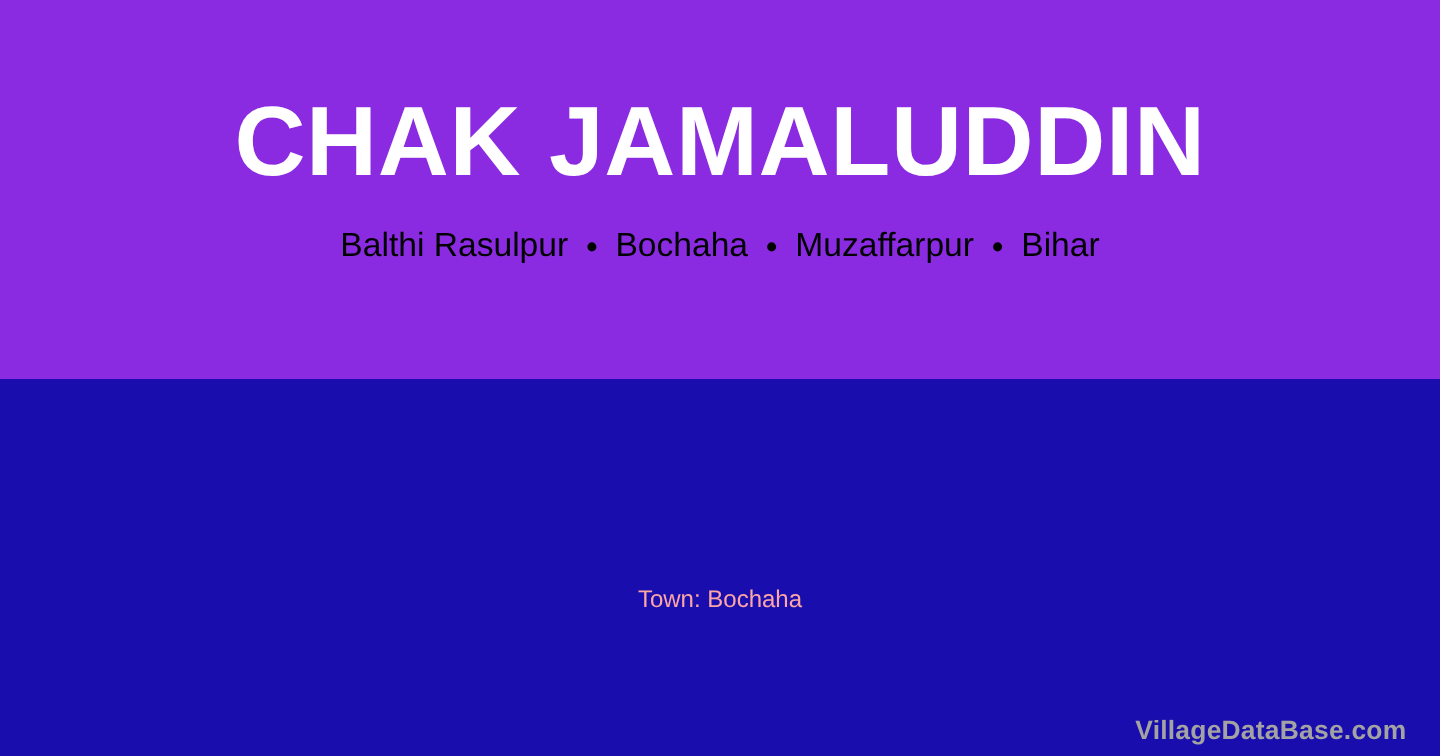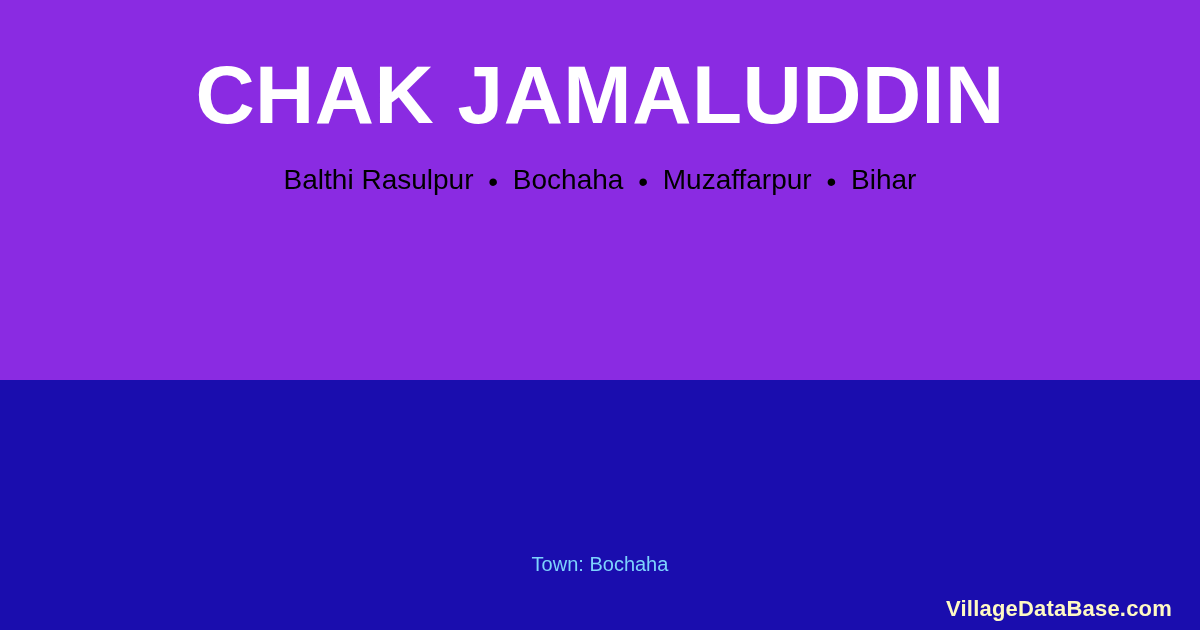--- a/index.html
+++ b/index.html
@@ -15,28 +15,28 @@
   }
   .card {
     position: relative;
     width: 1200px;
     height: 630px;
     display: flex;
     flex-direction: column;
   }
   
   .header {
-    height: 380px;
+    height: 316px;
     background: #8A2BE2;
     display: flex;
     flex-direction: column;
     align-items: center;
     justify-content: flex-start;
     box-sizing: border-box;
-    padding-top: 54px;
+    padding-top: 78px;
   }
   .village-title {
     color: #FFFFFF;
     font-size: 82px;
     font-weight: bold;
     letter-spacing: 0.5px;
     line-height: 1;
     margin: 0;
     text-align: center;
     white-space: nowrap;
@@ -62,31 +62,31 @@
     flex: 1 1 auto;
     background: #1A0DAE;
     position: relative;
   }
   .detail-text {
     position: absolute;
     left: 0;
     right: 0;
     top: 174px;
     text-align: center;
-    color: #7dd3fc;
+    color: #fca5a5;
     font-size: 20px;
     font-weight: 400;
     line-height: 1;
     white-space: nowrap;
   }
   .watermark {
     position: absolute;
     right: 28px;
     bottom: 10px;
-    color: #fef9c3;
+    color: #a3a3a3;
     font-size: 22px;
     font-weight: bold;
     line-height: 1;
     letter-spacing: 0.2px;
     white-space: nowrap;
   }
 </style>
 </head>
 <body>
 

